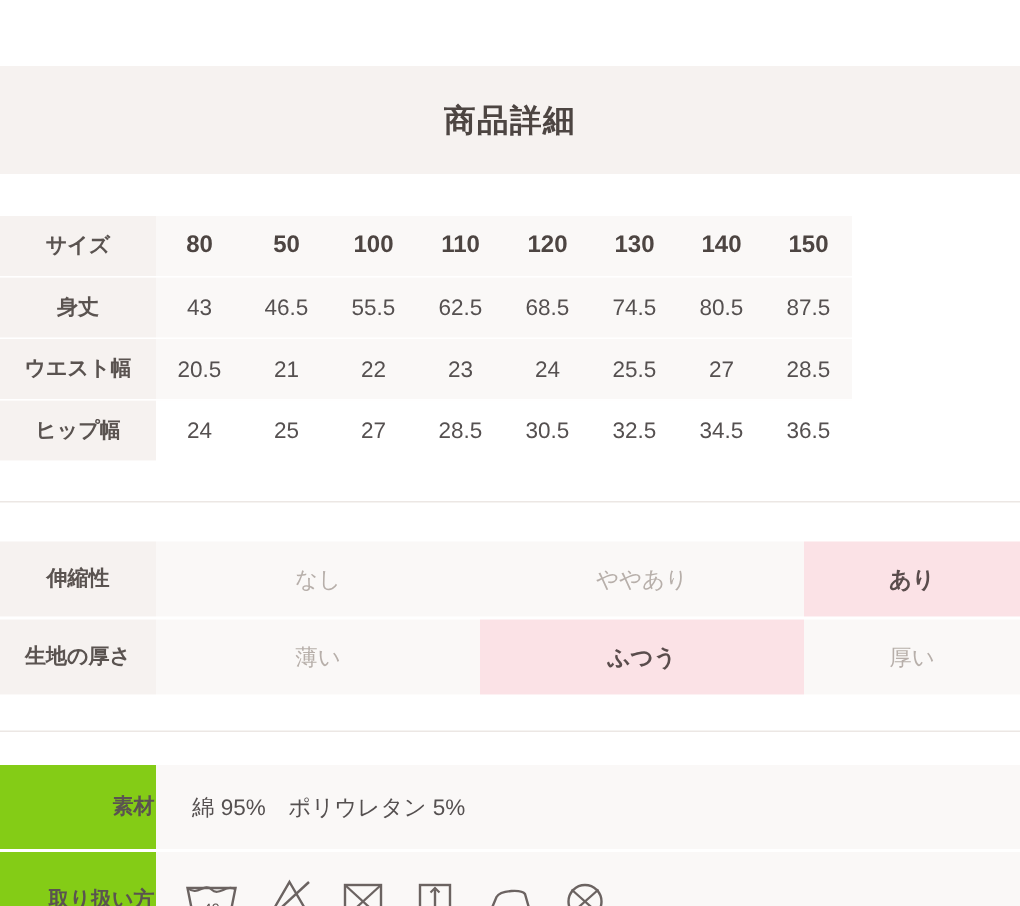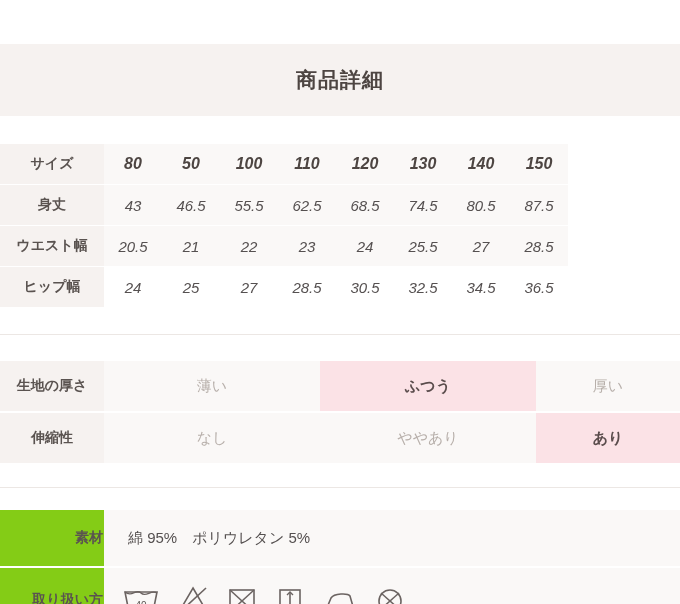--- a/index.html
+++ b/index.html
@@ -57,21 +57,20 @@
     background: #f6f2f0;
     color: #5a5350;
     font-size: 14px;
     font-weight: bold;
     text-align: center;
   }
   .size-table .vcell {
     background: #faf8f7;
     color: #555050;
     font-weight: normal;
-    font-style: italic;
   }
   .size-table tr.header-row .vcell {
     background: #faf8f7;
     font-weight: bold;
     color: #4d4542;
     font-size: 16px;
   }
   .size-table tr.alt .vcell {
     background: #ffffff;
   }
@@ -219,31 +218,31 @@
     </tbody>
   </table>
 
   <div class="gap-1"></div>
   <div class="sep"></div>
   <div class="gap-2"></div>
 
   <table class="scale-table">
     <tbody>
       <tr>
+        <td class="rowhead">伸縮性</td>
+        <td class="scale-opt" colspan="3">なし</td>
+        <td class="scale-opt" colspan="3">ややあり</td>
+        <td class="scale-opt active" colspan="2">あり</td>
+      </tr>
+      <tr>
         <td class="rowhead">生地の厚さ</td>
         <td class="scale-opt" colspan="3">薄い</td>
         <td class="scale-opt active" colspan="3">ふつう</td>
         <td class="scale-opt" colspan="2">厚い</td>
       </tr>
-      <tr>
-        <td class="rowhead">伸縮性</td>
-        <td class="scale-opt" colspan="3">なし</td>
-        <td class="scale-opt" colspan="3">ややあり</td>
-        <td class="scale-opt active" colspan="2">あり</td>
-      </tr>
     </tbody>
   </table>
 
   <div class="gap-3"></div>
   <div class="sep"></div>
   <div class="gap-3"></div>
 
   <table class="mat-table">
     <tbody>
       <tr>

